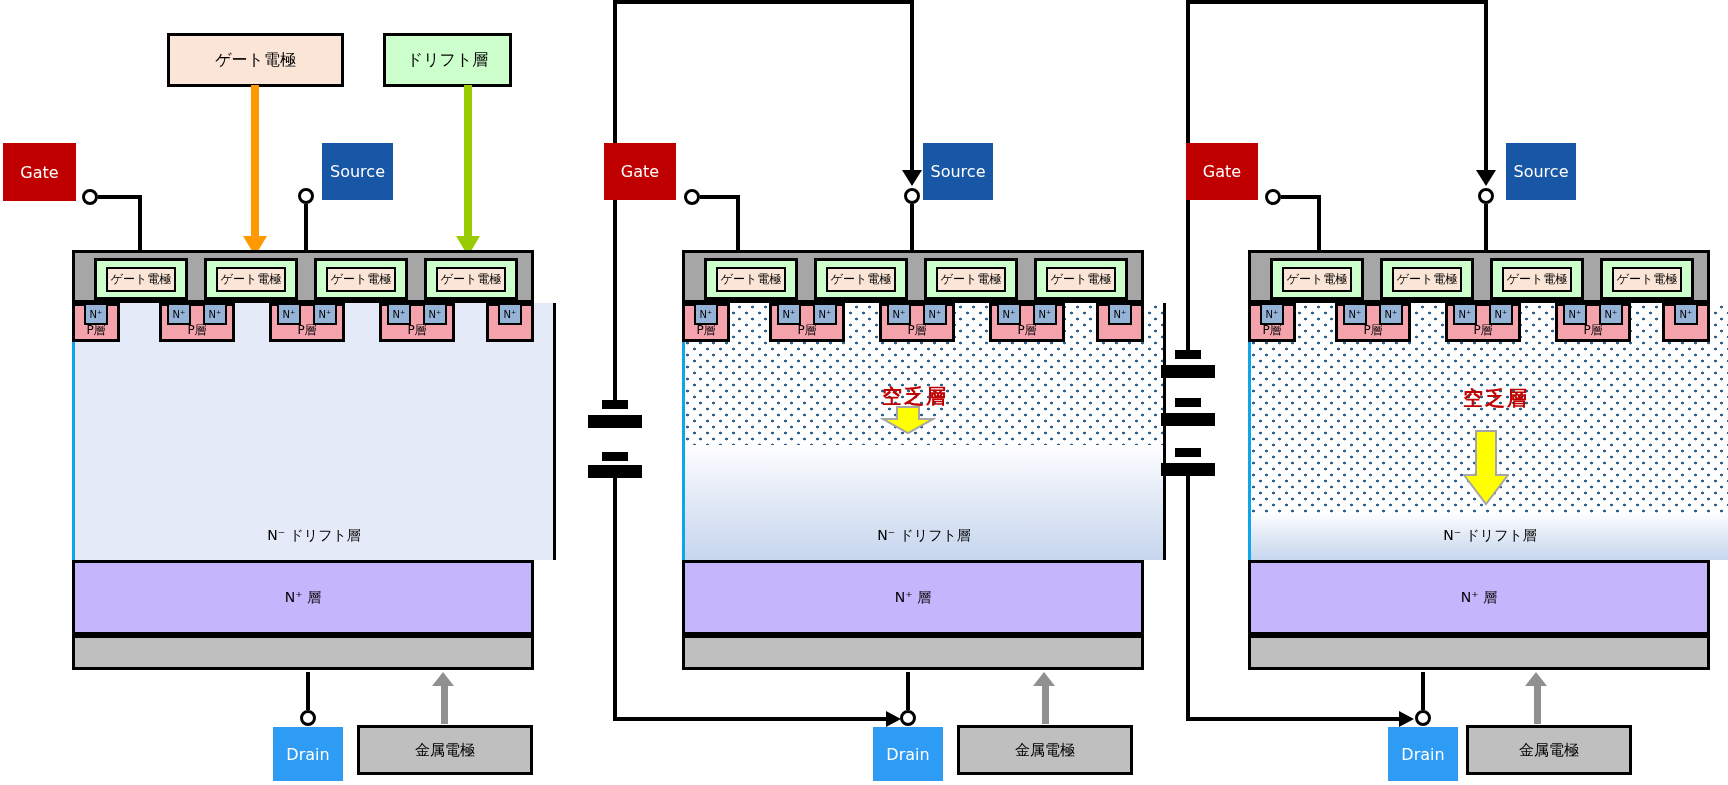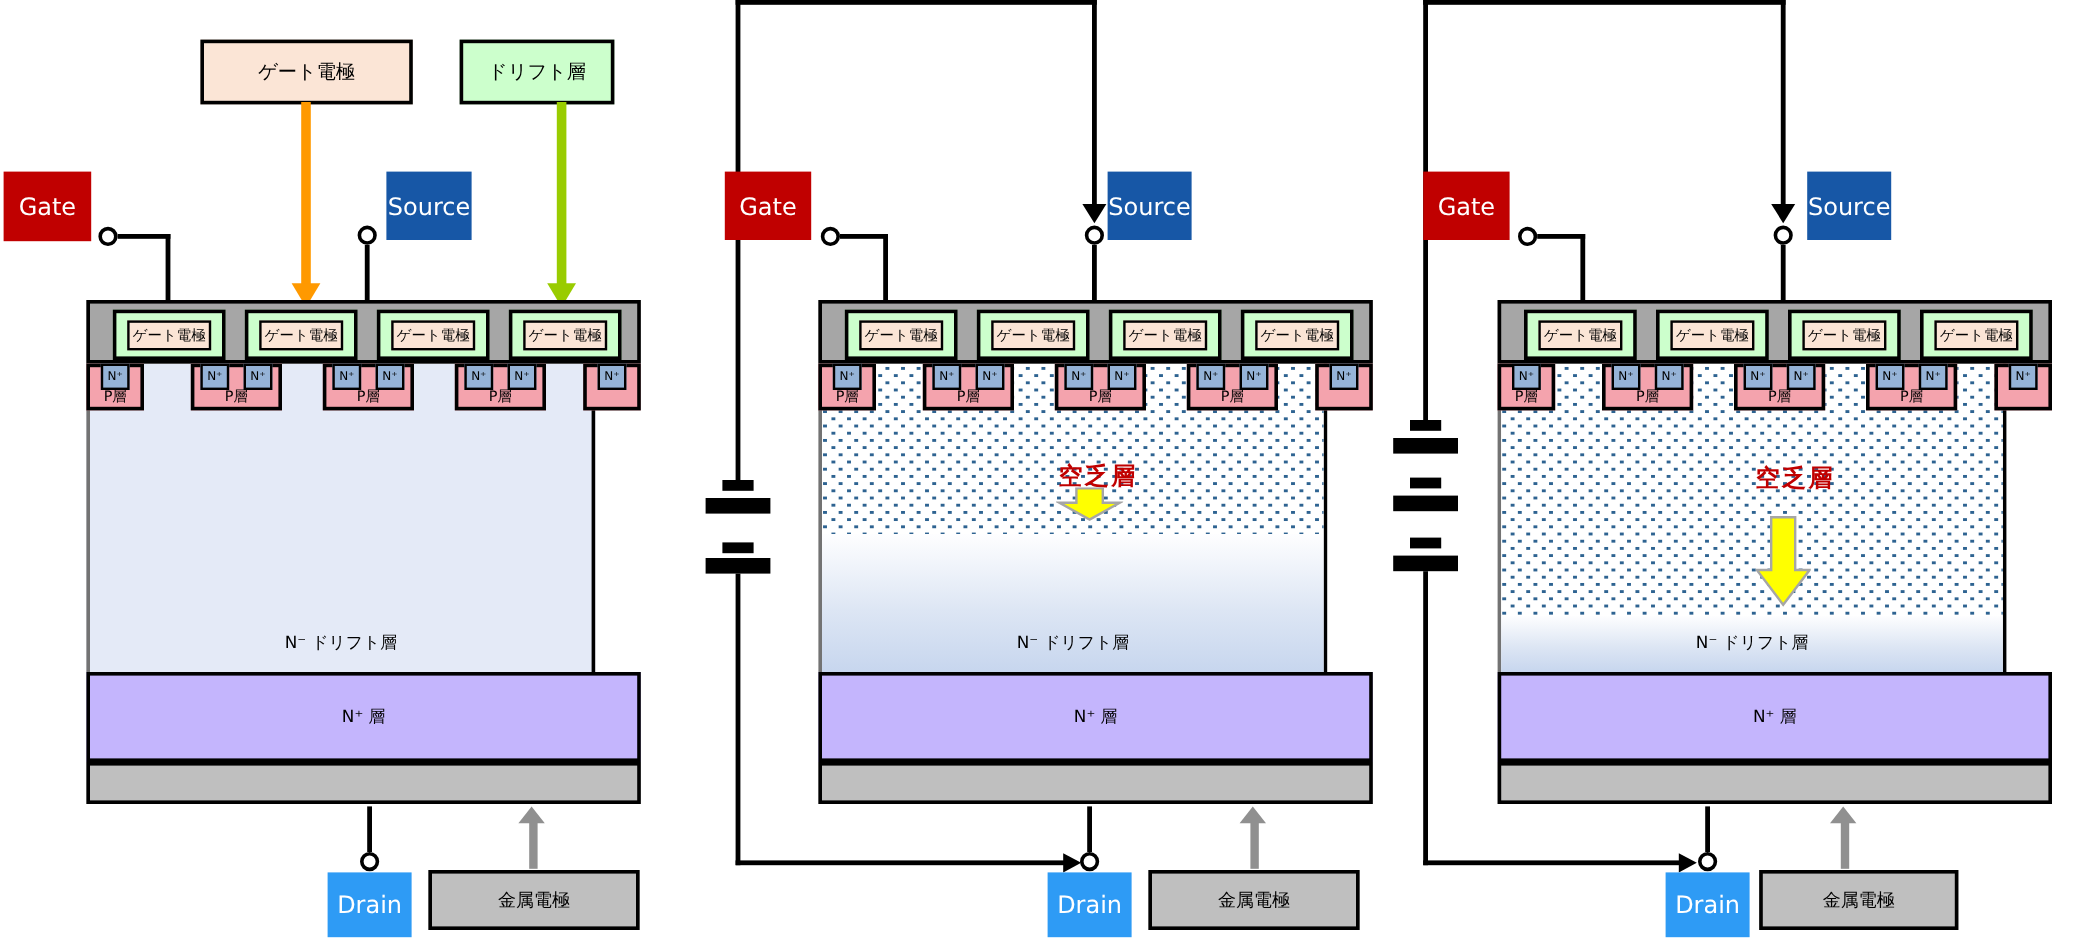--- a/index.html
+++ b/index.html
@@ -7,42 +7,42 @@
   #canvas { position:relative; width:1728px; height:785px; background:#fff; overflow:hidden; }
 
   
   .wire { position:absolute; background:#000; }
   .circ { position:absolute; width:16px; height:16px; background:#fff; border:3px solid #000; border-radius:50%; }
   .head-down { position:absolute; width:0; height:0; border-left:10px solid transparent; border-right:10px solid transparent; border-top:16px solid #000; }
   .head-right { position:absolute; width:0; height:0; border-top:8px solid transparent; border-bottom:8px solid transparent; border-left:15px solid #000; }
   .bat-s { position:absolute; height:9px; width:26px; background:#000; }
   .bat-l { position:absolute; height:13px; width:54px; background:#000; }
 
-  .tbox { position:absolute; color:#fff; display:flex; align-items:center; justify-content:center; font-size:20px; }
+  .tbox { position:absolute; color:#fff; display:flex; align-items:center; justify-content:center; font-size:16px; }
   .gate-t  { background:#C00000; }
   .source-t{ background:#1757A6; }
   .drain-t { background:#2E9BF5; }
 
   .callout { position:absolute; border:3px solid #000; display:flex; align-items:center; justify-content:center; font-size:16px; color:#000; }
   .co-peach { background:#FBE5D6; }
   .co-green { background:#CCFFCC; }
 
   .oarrow-shaft { position:absolute; width:8px; background:#FF9900; }
   .oarrow-head  { position:absolute; width:0; height:0; border-left:12px solid transparent; border-right:12px solid transparent; border-top:20px solid #FF9900; }
   .grarrow-shaft{ position:absolute; width:8px; background:#99CC00; }
   .grarrow-head { position:absolute; width:0; height:0; border-left:12px solid transparent; border-right:12px solid transparent; border-top:20px solid #99CC00; }
 
   .mbox { position:absolute; background:#BFBFBF; border:3px solid #000; display:flex; align-items:center; justify-content:center; font-size:15px; color:#000; }
   .garrow-shaft { position:absolute; width:7px; background:#909090; }
   .garrow-head  { position:absolute; width:0; height:0; border-left:11px solid transparent; border-right:11px solid transparent; border-bottom:14px solid #909090; }
 
   
   .structure { position:absolute; top:250px; width:462px; height:420px; }
   .strip { position:absolute; left:0; top:0; width:462px; height:53px; background:#A6A6A6; border:3px solid #000; }
-  .body  { position:absolute; left:0; top:53px; width:424px; height:257px; border-left:3px solid #737373; border-right:3px solid #000; }
+  .body  { position:absolute; left:0; top:53px; width:484px; height:257px; border-left:3px solid #0ea5e9; border-right:3px solid #000; }
   .body-flat { background:#E4EAF7; }
   .dots { position:absolute; left:0; top:0; width:100%; background-color:#FFFFFF;
           background-image: radial-gradient(#2E6391 1.5px, transparent 1.7px),
                             radial-gradient(#2E6391 1.5px, transparent 1.7px);
           background-size:13px 12px; background-position:3px 4px, 9px 10px; }
   .grad { position:absolute; left:0; width:100%; background:linear-gradient(180deg,#FEFEFF 0%,#DDE6F4 55%,#C7D6EE 100%); }
   .drift-label { position:absolute; left:0; top:224px; width:100%; text-align:center; font-size:14px; color:#000; }
   .gatebox { position:absolute; top:8px; width:94px; height:42px; background:#CCFFCC; border:3px solid #000; display:flex; align-items:center; justify-content:center; }
   .gatelabel { background:#FBE5D6; border:2px solid #000; font-size:12px; padding:2px 3px; white-space:nowrap; color:#000; }
   .gb1{left:22px} .gb2{left:132px} .gb3{left:242px} .gb4{left:352px}

